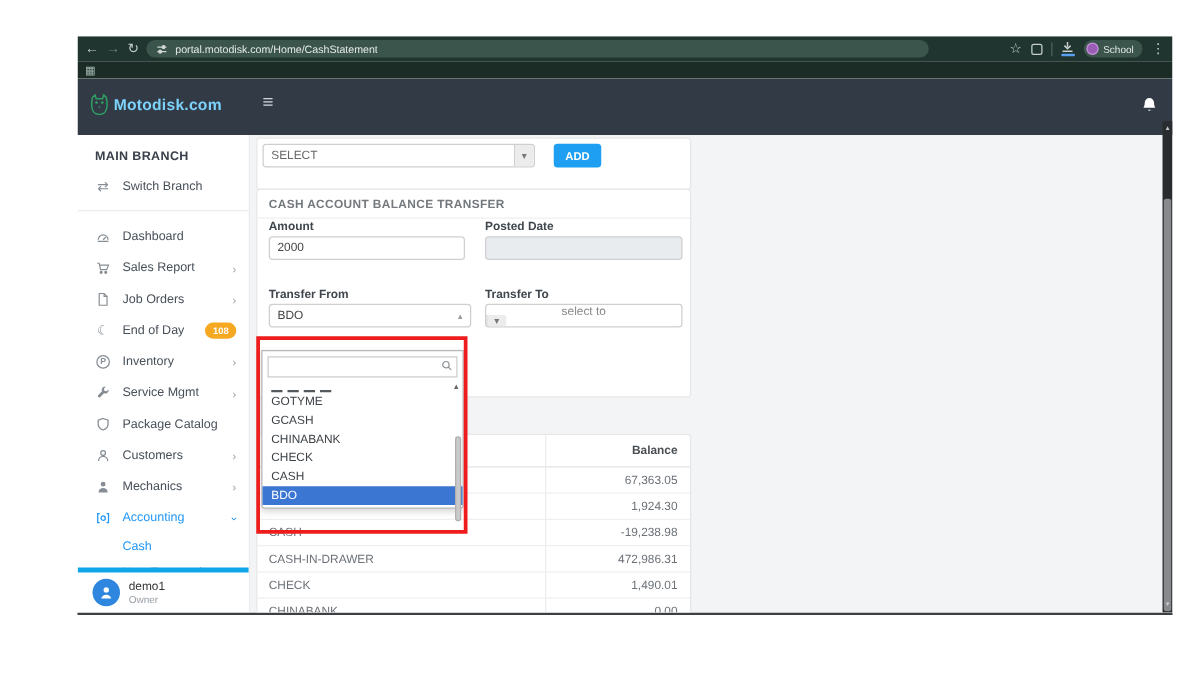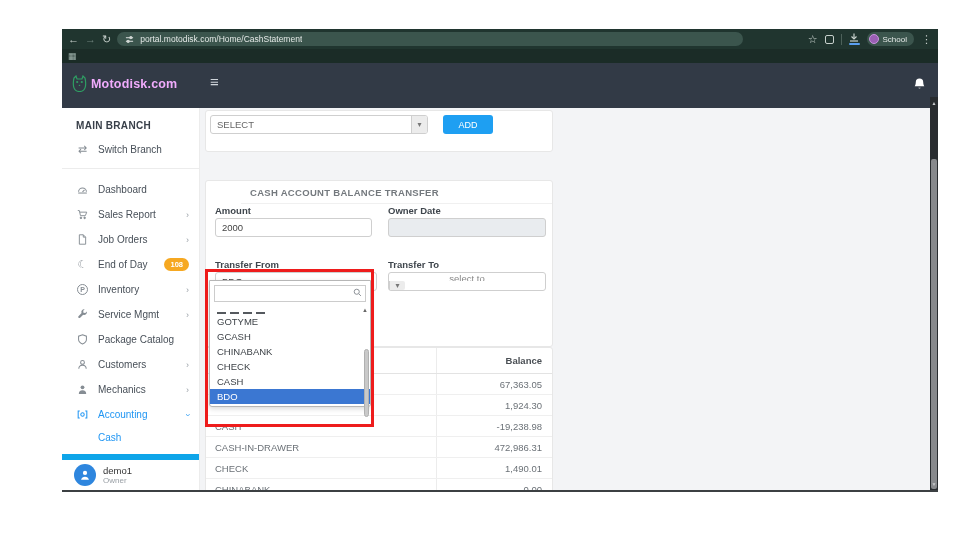--- a/index.html
+++ b/index.html
@@ -29,50 +29,50 @@
   .chrome-bm { position:absolute; left:0; top:20px; width:100%; height:14px; background:#1b2c27; display:flex; align-items:center; padding:0 6px; }
   .bm-grid { color:#9fb3ac; font-size:9px; line-height:14px; }
   .bm-right { margin-left:auto; display:flex; align-items:center; gap:19px;margin-top:47px; }
   .bm-right .vdiv { background:#3c4f48; }
   .bm-label { color:#ccd5d1; font-size:8px; }
 
   
   .app { position:absolute; left:0; top:34px; right:0; bottom:0; background:#fff; }
   .app-header { position:absolute; left:0; top:0; width:100%; height:45px; background:#323a46; }
   .logo { position:absolute; left:10px; top:12px; display:flex; align-items:center; gap:4px; }
-  .logo-text { color:#f0abfc; font-size:12.5px; font-weight:bold; letter-spacing:.2px; }
+  .logo-text { color:#7dd3fc; font-size:12.5px; font-weight:bold; letter-spacing:.2px; }
   .hamburger { position:absolute; left:148px; top:10px; color:#cfd4da; font-size:15px; }
   .bell { position:absolute; right:12px; top:14px; }
 
   .sidebar { position:absolute; left:0; top:45px; width:138px; bottom:0; background:#fff; border-right:1px solid #ececec; overflow:hidden; }
   .sb-branch { padding:12px 14px 6px 14px; font-size:10px; font-weight:bold; color:#39404a; letter-spacing:.3px; }
   .sb-item { display:flex; align-items:center; height:25px; padding:0 10px 0 14px; color:#474f58; font-size:10px; gap:9px; cursor:pointer; }
   .sb-item .ic { width:13px; color:#868d94; font-size:11px; display:flex; justify-content:center; align-items:center; flex:0 0 13px; }
   .sb-item .lbl { flex:1; white-space:nowrap; }
   .sb-item .chev { color:#9aa1a8; font-size:9px; }
   .sb-item.active, .sb-item.active .ic, .sb-item.active .chev { color:#2196f3; }
   .sb-divider { height:1px; background:#ececec; margin:6px 0 8px 0; }
   .badge { background:#f6a821; color:#fff; font-size:7.5px; font-weight:bold; border-radius:7px; padding:2px 6px; }
   .sb-sub { height:21px; display:flex; align-items:center; padding-left:36px; font-size:10px; color:#4c545c; cursor:pointer; }
   .sb-sub.active { color:#2196f3; }
-  .sb-profile { position:absolute; left:0; bottom:0; width:100%; height:36px; border-top:6px solid #0ea5e9; background:#fff; display:flex; align-items:center; gap:7px; padding:0 12px; }
+  .sb-profile { position:absolute; left:0; bottom:0; width:100%; height:36px; border-top:4px solid #0ea5e9; background:#fff; display:flex; align-items:center; gap:7px; padding:0 12px; }
   .sb-avatar { width:22px; height:22px; border-radius:50%; background:#2e86de; display:flex; align-items:center; justify-content:center; }
   .sb-pr-name { font-size:9.5px; color:#333; }
   .sb-pr-role { font-size:8px; color:#9aa0a6; }
 
   .main { position:absolute; left:138px; right:8px; top:45px; bottom:0; background:#f3f4f6; overflow:hidden; }
   .card { position:absolute; left:5px; width:348px; background:#fff; border:1px solid #e7e7e7; border-radius:3px; }
   .card1 { top:2px; height:42px; }
-  .card2 { top:72px; height:167px;padding-left:35px; }
+  .card2 { top:43px; height:167px; }
   .card3 { top:239px; height:200px; }
 
   .sel-box { position:absolute; display:flex; align-items:center; border:1px solid #cfcfcf; border-radius:3px; background:#fff; height:19px; font-size:9.5px; color:#666; cursor:pointer; }
   .sel-box .sel-txt { flex:1; padding:0 6px; white-space:nowrap; overflow:hidden; }
   .sel-box .sel-arrow { width:16px; align-self:stretch; background:#ececec; border-left:1px solid #cfcfcf; border-radius:0 2px 2px 0; display:flex; align-items:center; justify-content:center; color:#777; font-size:8px; }
-  .btn-add { position:absolute; left:237px; top:4px; width:50px; height:19px; background:#1e9ff2; color:#fff; border:none; border-radius:3px; font-size:9px; font-weight:normal; cursor:pointer; font-family:inherit; }
+  .btn-add { position:absolute; left:237px; top:4px; width:38px; height:19px; background:#1e9ff2; color:#fff; border:none; border-radius:3px; font-size:9px; font-weight:bold; cursor:pointer; font-family:inherit; }
 
   .card-title { padding:6px 9px 5px 9px; font-size:9.5px; font-weight:bold; color:#74797e; letter-spacing:.3px; border-bottom:1px solid #f0f0f0; }
   .f-label { position:absolute; font-size:9.5px; font-weight:bold; color:#3f464d; }
   .f-input { position:absolute; height:19px; border:1px solid #cfcfcf; border-radius:3px; font-size:9.5px; color:#444; padding:0 6px; font-family:inherit; background:#fff; }
   .f-input:disabled { background:#e9ecef; }
 
   
   .acct-drop { position:absolute; left:9px; top:172px; width:162px; background:#fff; border:1px solid #b6b6b6; border-radius:0 0 3px 3px; box-shadow:0 2px 5px rgba(0,0,0,.15); z-index:5; padding-bottom:2px; }
   .acct-search { margin:4px; width:calc(100% - 8px); height:17px; border:1px solid #cccccc; font-size:9.5px; padding:0 16px 0 5px; font-family:inherit; }
   .acct-search-wrap { position:relative; }
@@ -292,21 +292,21 @@
             <span class="sel-txt">SELECT</span>
             <span class="sel-arrow">▾</span>
           </div>
           <button class="btn-add">ADD</button>
         </div>
 
         <div class="card card2">
           <div class="card-title">CASH ACCOUNT BALANCE TRANSFER</div>
           <span class="f-label" style="left:9px;top:24px;">Amount</span>
           <input class="f-input" style="left: 9px; top: 37px; width: 157px;" value="2000">
-          <span class="f-label" style="left:182px;top:24px;">Owner Date</span>
+          <span class="f-label" style="left:182px;top:24px;">Posted Date</span>
           <input class="f-input" style="left: 182px; top: 37px; width: 158px;" disabled="" value="">
 
           <span class="f-label" style="left:9px;top:78px;">Transfer From</span>
           <div class="sel-box" style="left:9px;top:91px;width:162px;">
             <span class="sel-txt" style="color:#444;">BDO</span>
             <span style="padding-right:6px;color:#999;font-size:7px;">▴</span>
           </div>
 
           <span class="f-label" style="left:182px;top:78px;">Transfer To</span>
           <div class="sel-box" style="left:182px;top:91px;width:158px;color:#888;flex-direction:column;">

